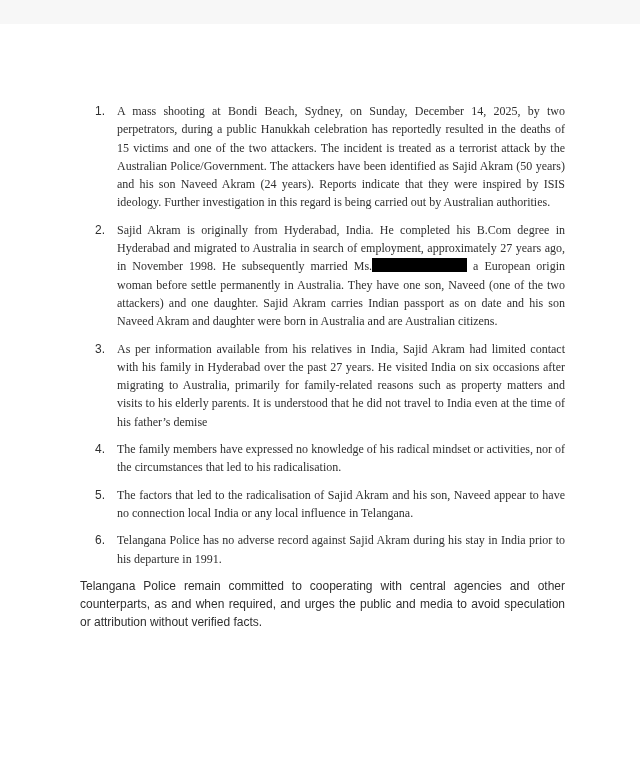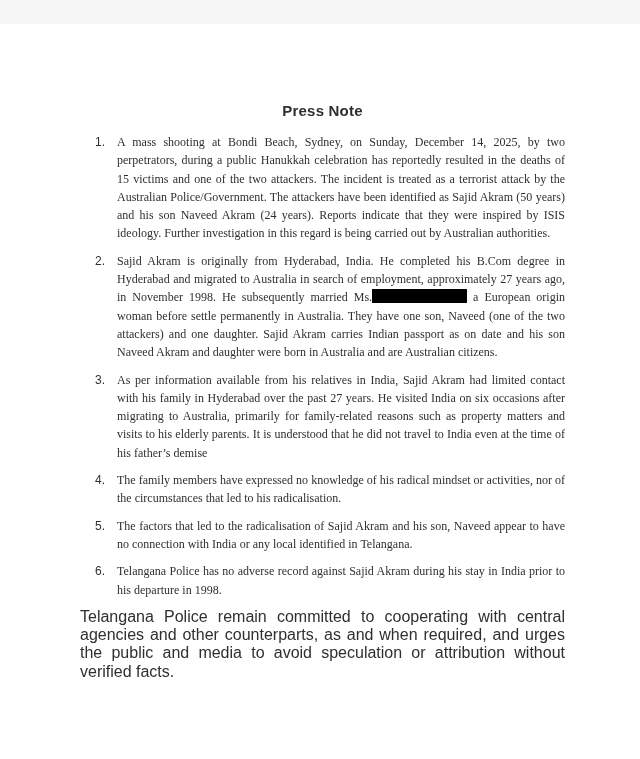--- a/index.html
+++ b/index.html
@@ -50,34 +50,33 @@
     font-family:Liberation Serif, serif;
   }
   .redaction-box{
     display:inline-block;
     width:95px;
     height:14px;
     background:var(--redaction);
     vertical-align:-2px;
   }
   .closing{
-    font-size:16px;
+    font-size:12px;
     line-height:18.3px;
     text-align:justify;
     margin-top:4px;
   }
 </style>
 </head>
 <body>
 
 <div class="top-strip"></div>
 
 <div class="page">
 
-  <div class="doc-title">Press Note</div>
 
   <ol class="numbered-list">
 
     <li class="numbered-item">
       <span class="num">1.</span>
       <span class="para-text">A mass shooting at Bondi Beach, Sydney, on Sunday, December 14, 2025, by two perpetrators, during a public Hanukkah celebration has reportedly resulted in the deaths of 15 victims and one of the two attackers. The incident is treated as a terrorist attack by the Australian Police/Government. The attackers have been identified as Sajid Akram (50 years) and his son Naveed Akram (24 years). Reports indicate that they were inspired by ISIS ideology. Further investigation in this regard is being carried out by Australian authorities.</span>
     </li>
 
     <li class="numbered-item">
       <span class="num">2.</span>
@@ -89,25 +88,25 @@
       <span class="para-text">As per information available from his relatives in India, Sajid Akram had limited contact with his family in Hyderabad over the past 27 years. He visited India on six occasions after migrating to Australia, primarily for family-related reasons such as property matters and visits to his elderly parents. It is understood that he did not travel to India even at the time of his father’s demise</span>
     </li>
 
     <li class="numbered-item">
       <span class="num">4.</span>
       <span class="para-text">The family members have expressed no knowledge of his radical mindset or activities, nor of the circumstances that led to his radicalisation.</span>
     </li>
 
     <li class="numbered-item">
       <span class="num">5.</span>
-      <span class="para-text">The factors that led to the radicalisation of Sajid Akram and his son, Naveed appear to have no connection with India or any local identified in Telangana.</span>
+      <span class="para-text">The factors that led to the radicalisation of Sajid Akram and his son, Naveed appear to have no connection local India or any local influence in Telangana.</span>
     </li>
 
     <li class="numbered-item">
       <span class="num">6.</span>
-      <span class="para-text">Telangana Police has no adverse record against Sajid Akram during his stay in India prior to his departure in 1998.</span>
+      <span class="para-text">Telangana Police has no adverse record against Sajid Akram during his stay in India prior to his departure in 1991.</span>
     </li>
 
   </ol>
 
   <p class="closing">Telangana Police remain committed to cooperating with central agencies and other counterparts, as and when required, and urges the public and media to avoid speculation or attribution without verified facts.</p>
 
 </div>
 
 </body></html>

